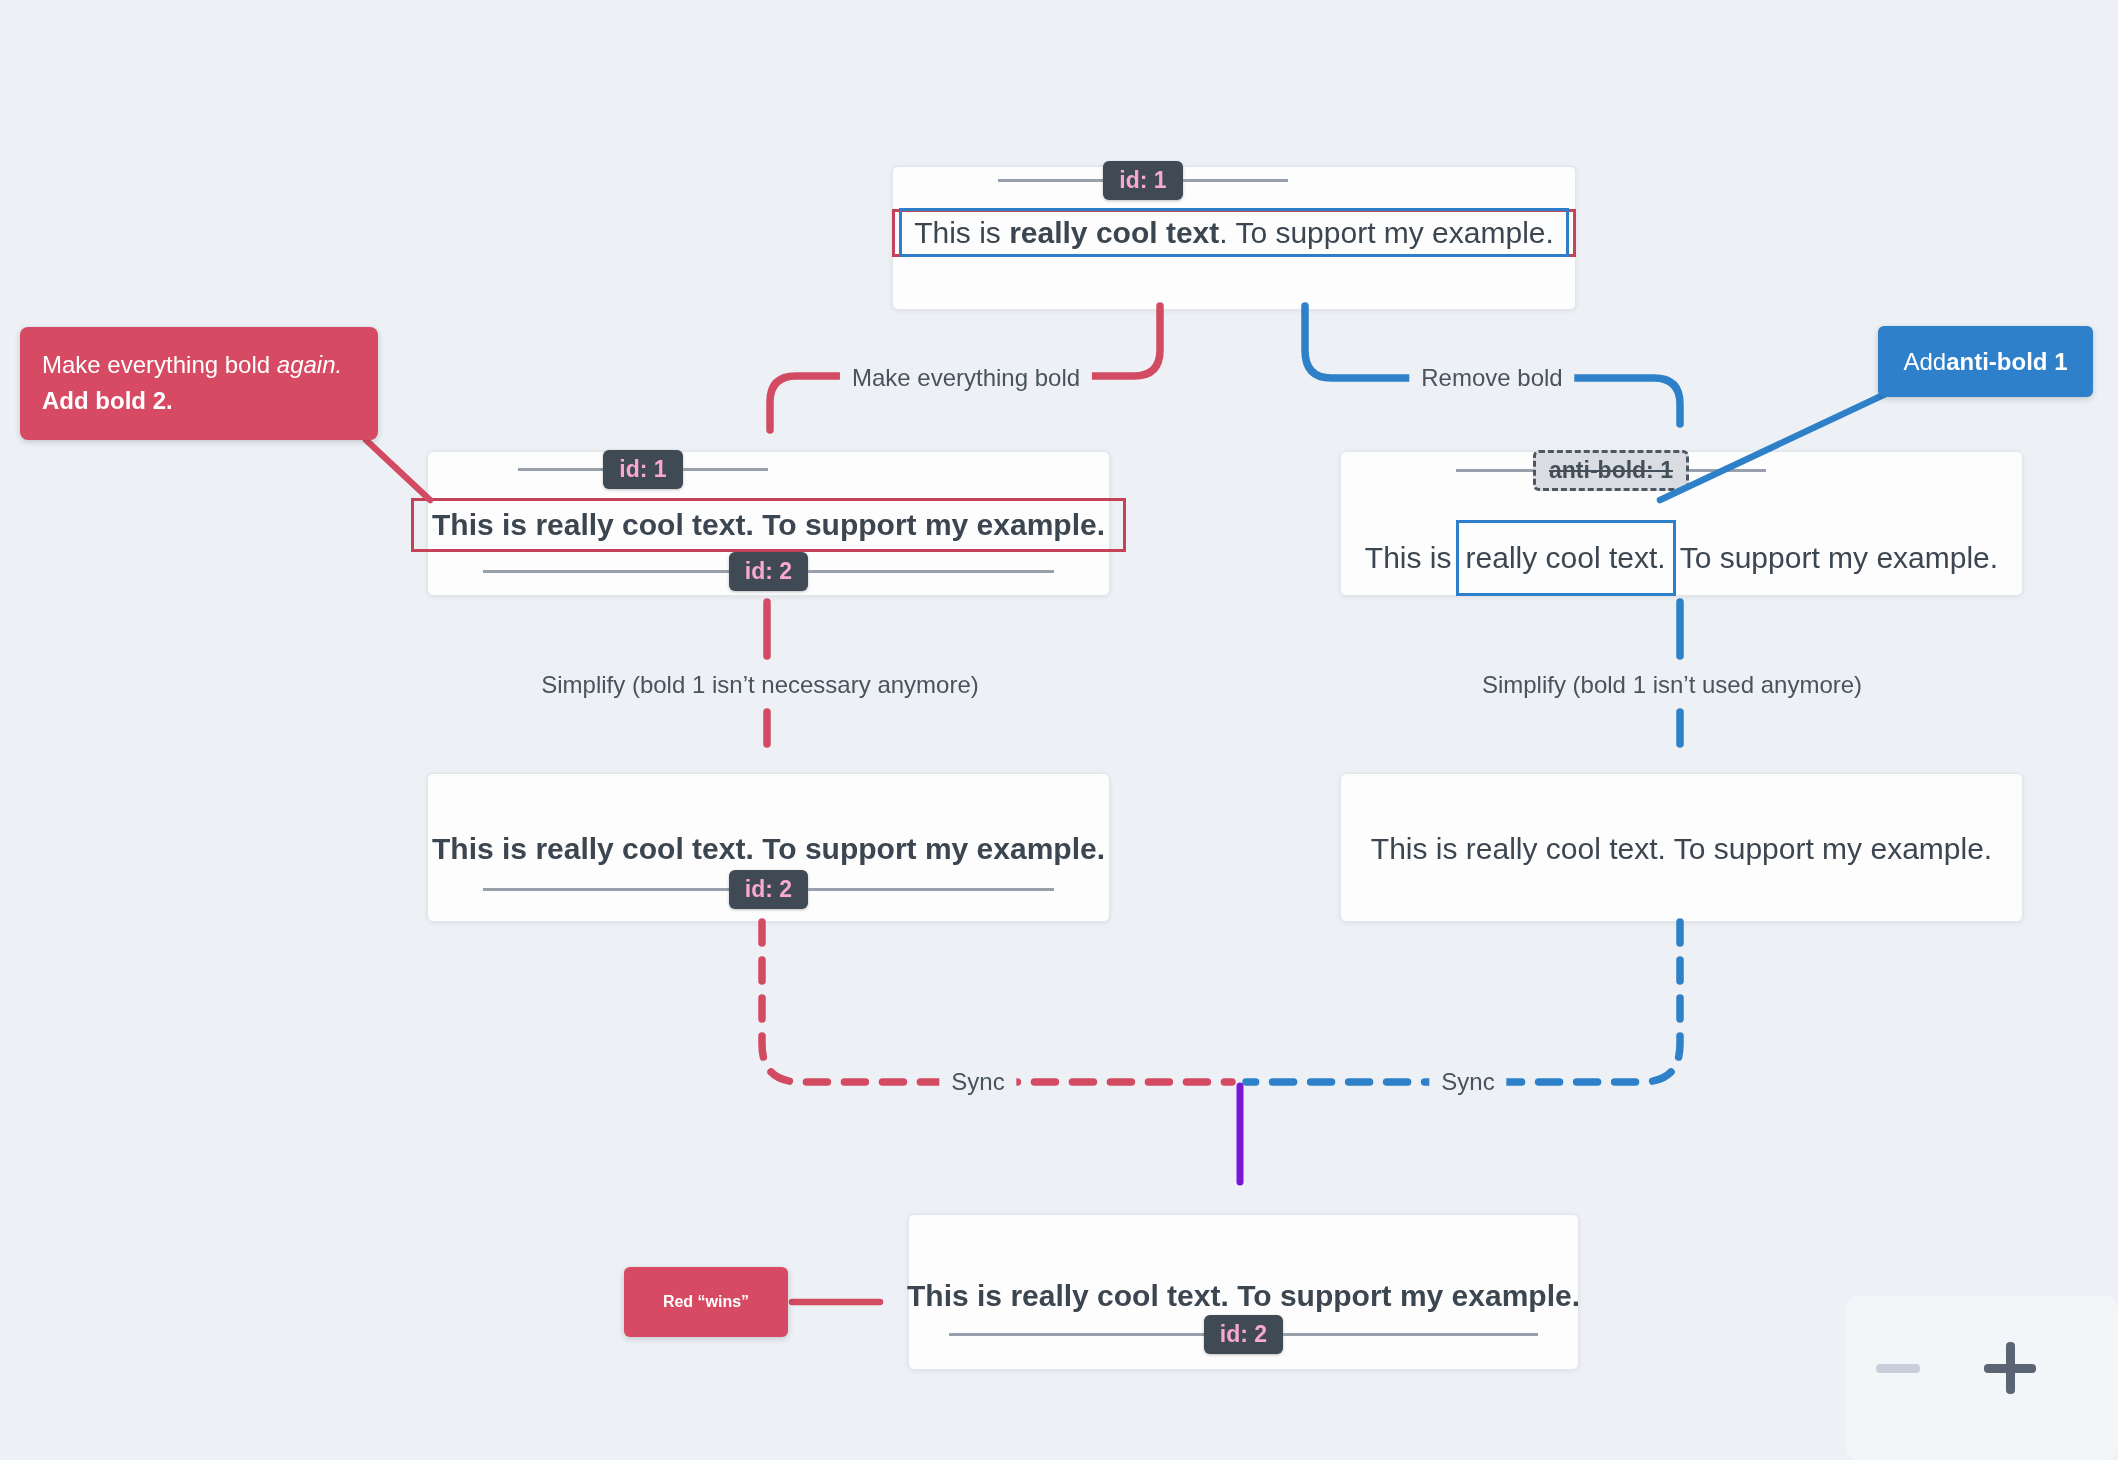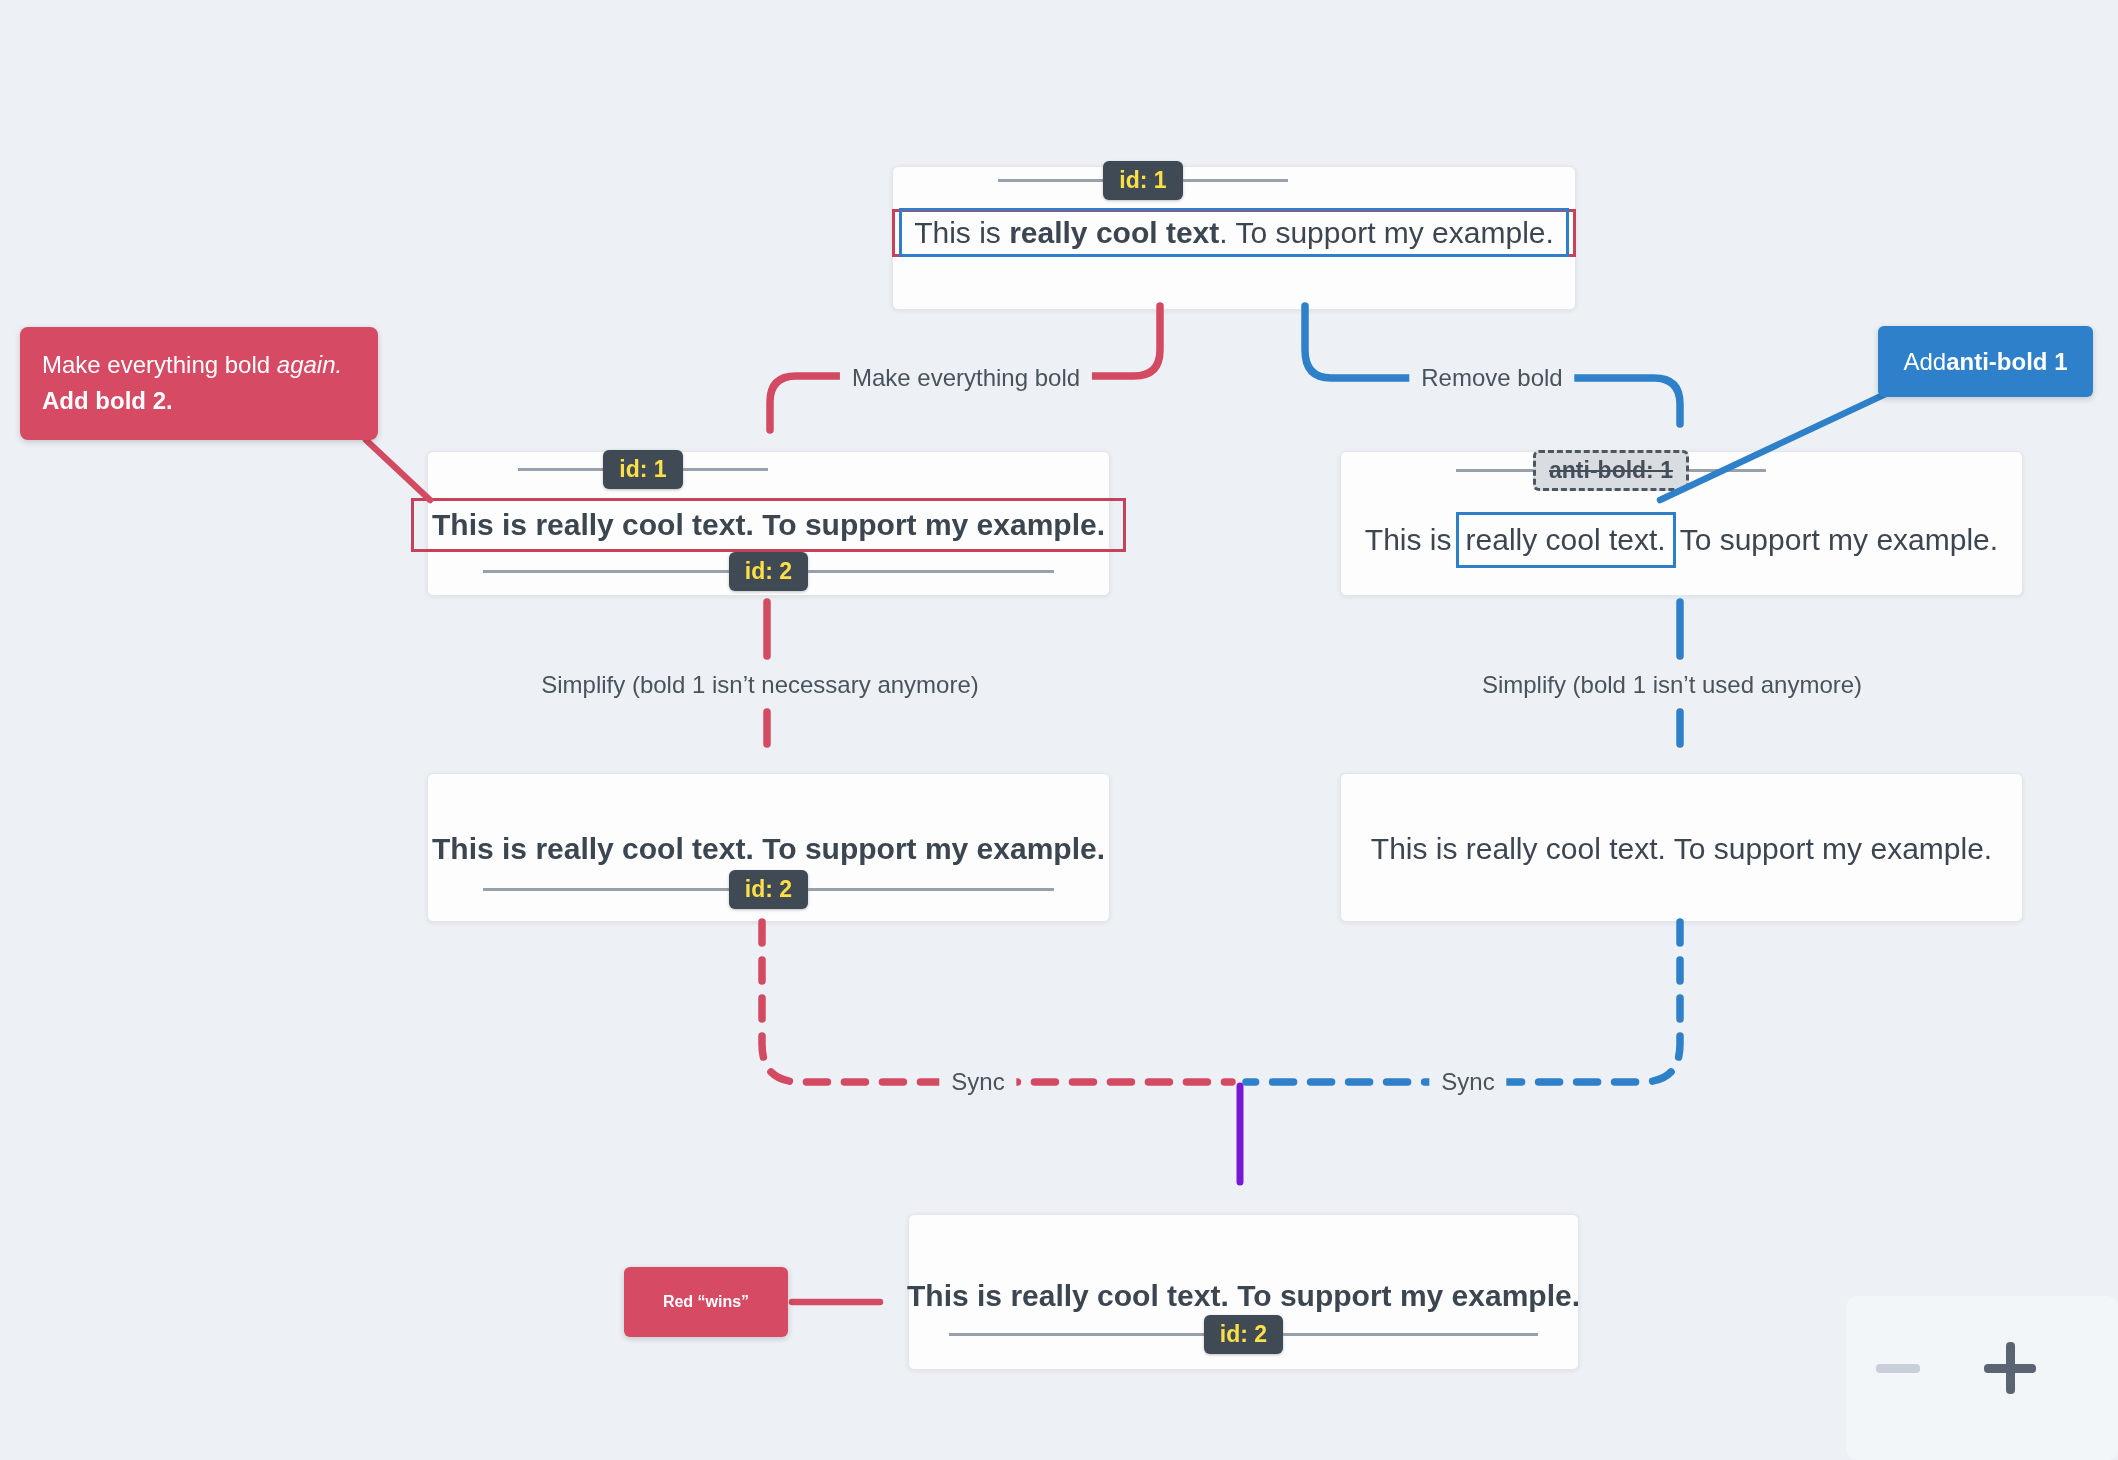--- a/index.html
+++ b/index.html
@@ -23,36 +23,36 @@
   #box-top{left:892px;top:166px;width:682px;height:142px;}
   #box-mid-left{left:427px;top:451px;width:681px;height:143px;}
   #box-mid-right{left:1340px;top:451px;width:681px;height:143px;}
   #box-low-left{left:427px;top:773px;width:681px;height:147px;}
   #box-low-right{left:1340px;top:773px;width:681px;height:147px;}
   #box-final{left:908px;top:1214px;width:669px;height:154px;}
 
   .tagline{position:absolute;display:flex;align-items:center;}
   .tagline .tl-line{height:3px;background:var(--wire-gray);flex:1;}
   .tag{
-    background:var(--tag);color:#fde047;font-size:23px;font-weight:600;
+    background:var(--tag);color:#f9a8d4;font-size:23px;font-weight:600;
     padding:8px 16px;border-radius:6px;white-space:nowrap;
     box-shadow:0 1px 3px rgba(0,0,0,.25);line-height:1;
   }
   .tag-anti{
     background:#d9dde2;color:#454f59;border:3px dashed #4d5761;
     font-size:23px;font-weight:600;padding:5px 13px;border-radius:6px;
     text-decoration:line-through;white-space:nowrap;line-height:1.1;
   }
   .textline{position:absolute;left:0;right:0;display:flex;justify-content:center;align-items:center;
     font-size:30px;color:var(--ink);white-space:nowrap;}
   .bold-text{font-weight:700;}
   .red-frame{border:3px solid #c64258;padding:7px 18px;}
   .red-frame-outer{border:3px solid #c64258;padding:4px;}
   .blue-frame-inner{border:3px solid #2d7fc9;padding:5px 12px;}
-  .blue-frame{border:3px solid #2d7fc9;padding:8px 7px;margin:8px 4px;text-align:right;}
+  .blue-frame{border:3px solid #2d7fc9;padding:18px 7px;margin:16px 4px;text-align:right;}
 
   .wires{position:absolute;left:0;top:0;z-index:3;}
   .wires path{fill:none;stroke-linecap:round;stroke-linejoin:round;}
   .st-red{stroke:var(--red);stroke-width:7.5;}
   .st-blue{stroke:var(--blue);stroke-width:7.5;}
   .st-purple{stroke:var(--purple);stroke-width:7;}
   .thin{stroke-width:6.5;}
   .dashed{stroke-dasharray:21 17;}
 
   .edge-label{

